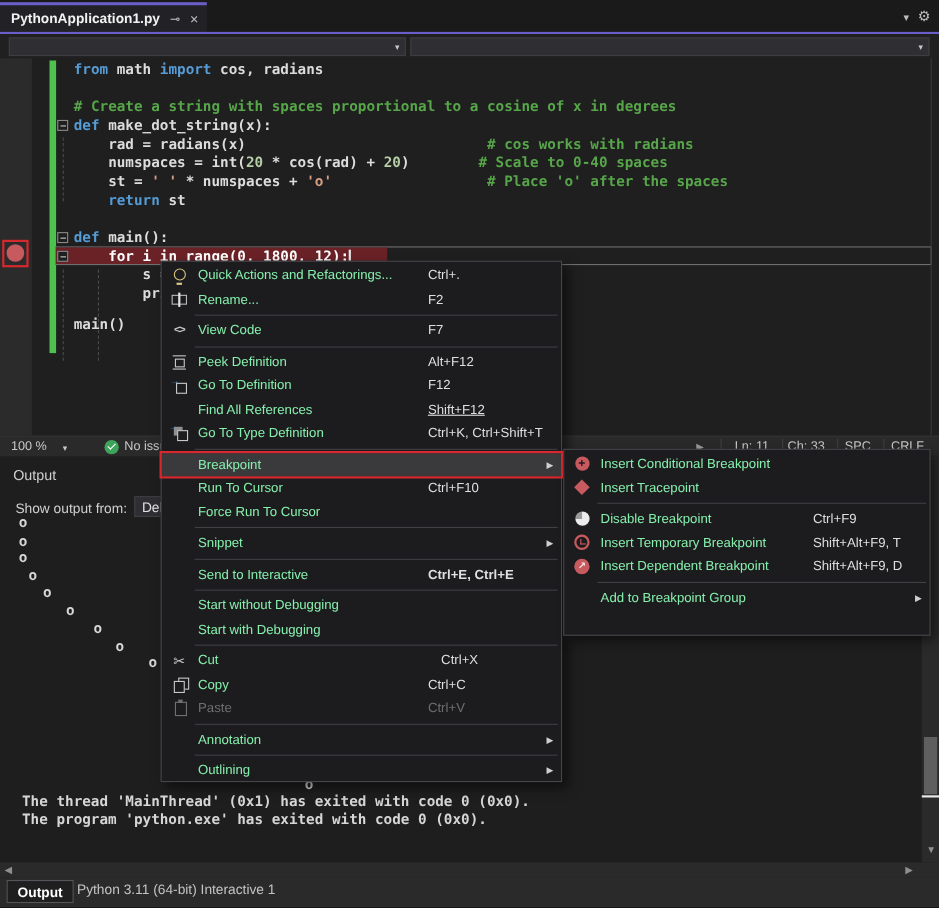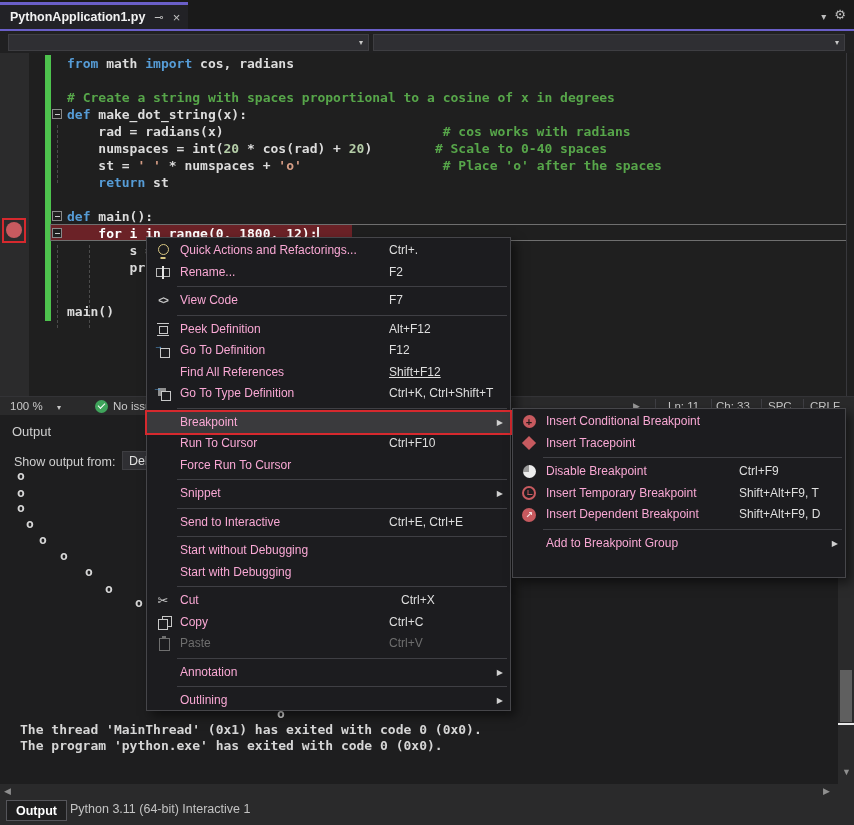--- a/index.html
+++ b/index.html
@@ -76,21 +76,21 @@
 
   
   .menu{position:absolute;background:#1c1c1f;border:1px solid #46464a;box-sizing:border-box;
         box-shadow:5px 5px 10px rgba(0,0,0,0.5);padding-top:2px;}
   #context-menu{left:146px;top:237px;width:365px;height:474px;z-index:10;}
   #breakpoint-submenu{left:512px;top:408px;width:334px;height:170px;z-index:11;}
   .menu-row{position:relative;height:21.5px;}
   .menu-row.hl{background:#3a3a3d;outline:2px solid var(--annotation_red);z-index:5;}
   .menu-sep{position:relative;height:7px;}
   .menu-sep::after{content:'';position:absolute;left:30px;right:3px;top:3px;height:1px;background:#3f3f44;}
-  .ml{position:absolute;left:33px;top:0;line-height:21.5px;font-size:12px;color:#f9a8d4;white-space:nowrap;}
+  .ml{position:absolute;left:33px;top:0;line-height:21.5px;font-size:12px;color:#86efac;white-space:nowrap;}
   .ms{position:absolute;top:0;line-height:21.5px;font-size:12px;color:#dfdfdf;white-space:nowrap;}
   .ma{position:absolute;right:7px;top:0;line-height:21.5px;font-size:8px;color:#cfcfcf;}
   .menu-row.dis .ml,.menu-row.dis .ms{color:#6e6e6e;}
   .mi{position:absolute;left:4px;top:0;width:24px;height:21.5px;display:flex;align-items:center;justify-content:center;}
 
   
   .icon-lightbulb::before{content:'';width:9px;height:9px;border:1.5px solid #d8c682;border-radius:50%;display:block;margin-bottom:3px;}
   .icon-lightbulb::after{content:'';position:absolute;bottom:3px;left:50%;transform:translateX(-50%);width:5px;height:2px;background:#d8c682;}
   .icon-rename::before{content:'';width:12px;height:7px;border:1px solid #b9b9b9;display:block;}
   .icon-rename::after{content:'';position:absolute;left:50%;top:4px;width:2px;height:13px;background:#e3e3e3;transform:translateX(-50%);}
@@ -161,21 +161,21 @@
         <div class="code-line" style="top: 68px;"><span class="tk-pl">    rad = radians(x)</span><span class="tk-pl">                            </span><span class="tk-cm"># cos works with radians</span></div>
         <div class="code-line" style="top: 85px;"><span class="tk-pl">    numspaces = int(</span><span class="tk-num">20</span><span class="tk-pl"> * cos(rad) + </span><span class="tk-num">20</span><span class="tk-pl">)</span><span class="tk-pl">        </span><span class="tk-cm"># Scale to 0-40 spaces</span></div>
         <div class="code-line" style="top: 102px;"><span class="tk-pl">    st = </span><span class="tk-str">' '</span><span class="tk-pl"> * numspaces + </span><span class="tk-str">'o'</span><span class="tk-pl">                  </span><span class="tk-cm"># Place 'o' after the spaces</span></div>
         <div class="code-line" style="top: 119px;"><span class="tk-pl">    </span><span class="tk-kw">return</span><span class="tk-pl"> st</span></div>
         <div class="code-line" style="top: 136px;"></div>
         <div class="code-line" style="top: 153px;"><span class="tk-kw">def</span><span class="tk-pl"> main():</span></div>
         <div class="code-line" style="top: 170px;"><span class="tk-bp">    for i in range(0, 1800, 12):</span></div>
         <div class="code-line" style="top: 187px;"><span class="tk-pl">        s = make_dot_string(i)</span></div>
         <div class="code-line" style="top: 204px;"><span class="tk-pl">        print(s)</span></div>
         <div class="code-line" style="top: 221px;"></div>
-        <div class="code-line" style="top: 248px;"><span class="tk-pl">main()</span></div>
+        <div class="code-line" style="top: 232px;"><span class="tk-pl">main()</span></div>
       </div>
     <div id="caret"></div>
     <div id="bp-glyph"></div>
     <div id="bp-annotation" class="red-box"></div>
     <div id="editor-right-border"></div>
   <div class="fold-box" style="left: 52px; top: 56px;"></div>
       <div class="fold-box" style="left: 52px; top: 158px;"></div>
       <div class="fold-box" style="left: 52px; top: 175px;"></div>
     </div>
 
@@ -284,21 +284,21 @@
         <span class="ml">Force Run To Cursor</span>
       </div>
       <div class="menu-sep"></div>
       <div class="menu-row">
         <span class="ml">Snippet</span>
         <span class="ma">▶</span>
       </div>
       <div class="menu-sep"></div>
       <div class="menu-row">
         <span class="ml">Send to Interactive</span>
-        <span class="ms" style="left: 242px;">Ctrl+E, Ctrl+E</span>
+        <span class="ms" style="left: 242px; font-weight: bold;">Ctrl+E, Ctrl+E</span>
       </div>
       <div class="menu-sep"></div>
       <div class="menu-row">
         <span class="ml">Start without Debugging</span>
       </div>
       <div class="menu-row">
         <span class="ml">Start with Debugging</span>
       </div>
       <div class="menu-sep"></div>
       <div class="menu-row">

